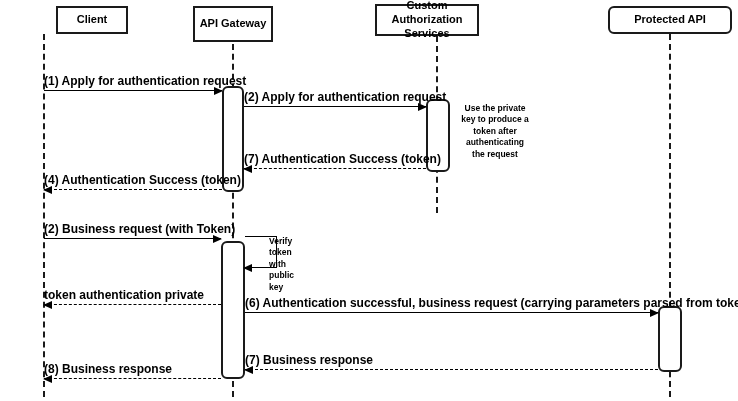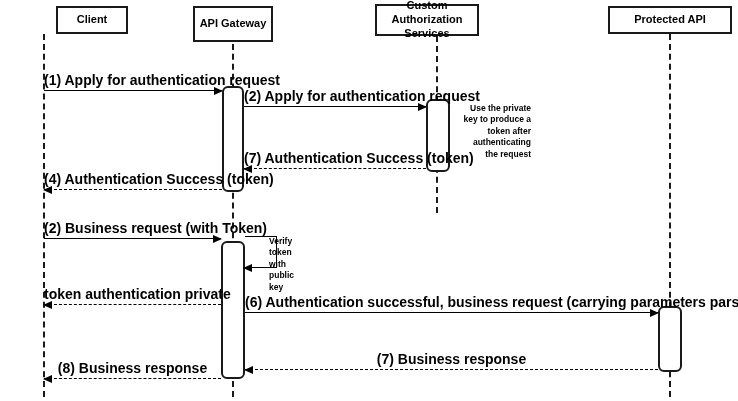--- a/index.html
+++ b/index.html
@@ -20,39 +20,39 @@
   .msg { position:absolute; height:0; z-index:4; }
   .msg .line { position:absolute; left:0; right:0; top:0; border-top:1.5px solid #000; }
   .msg .line.dashed { border-top-style:dashed; }
   .head {
     position:absolute; width:0; height:0;
     border-top:4px solid transparent; border-bottom:4px solid transparent;
   }
   .head-right { right:-1px; top:-3.2px; border-left:9px solid #000; }
   .head-left  { left:-1px;  top:-3.2px; border-right:9px solid #000; }
   .msg-label {
-    position:absolute; left:0; right:0; bottom:2px; text-align:center;
-    font-size:14px; font-weight:bold; white-space:nowrap;
+    position:absolute; left:0; right:0; bottom:2px; text-align:left;
+    font-size:12px; font-weight:bold; white-space:nowrap;
   }
   .self-msg {
     position:absolute; box-sizing:border-box; z-index:4;
     border:1.5px solid #000; border-left:none;
   }
   .self-head {
     position:absolute; width:0; height:0; left:-2px; bottom:-4.5px;
     border-top:4px solid transparent; border-bottom:4px solid transparent;
     border-right:9px solid #000;
   }
   .self-label {
     position:absolute; left:24px; top:-1px; font-size:8.5px; font-weight:bold;
     white-space:pre-line; line-height:1.35; text-align:left;
   }
   .note {
     position:absolute; font-size:8.5px; font-weight:bold; white-space:pre-line;
-    line-height:1.35; text-align:right; z-index:4;
+    line-height:1.35; text-align:center; z-index:4;
   }
 </style>
 </head>
 <body>
 
 <div class="diagram">
 
   <div class="lifeline" style="left:43px; top:34px; height:363px;"></div>
   <div class="lifeline" style="left:232px; top:34px; height:363px;"></div>
   <div class="lifeline" style="left:436px; top:36px; height:177px;"></div>
@@ -61,21 +61,21 @@
   <div class="actor" style="left:8px; top:6px; width:72px; height:28px;margin-left:48px;">
     <span>Client</span>
   </div>
   <div class="actor" style="left:193px; top:6px; width:80px; height:36px;">
     <span>API Gateway</span>
   </div>
   <div class="actor" style="left:375px; top:4px; width:104px; height:32px;">
     <span>Custom Authorization
 Services</span>
   </div>
-  <div class="actor" style="left:608px; top:6px; width:124px; height:28px;">
+  <div class="actor" style="left:608px; top:6px; width:124px; height:28px;border-radius:6px;">
     <span>Protected API</span>
   </div>
 
   <div class="activation" style="left:222px; top:86px; width:22px; height:106px;"></div>
   <div class="activation" style="left:426px; top:99px; width:24px; height:73px;"></div>
   <div class="activation" style="left:221px; top:241px; width:24px; height:138px;"></div>
   <div class="activation" style="left:658px; top:306px; width:24px; height:66px;"></div>
 
   <div class="msg" style="left:44px; top:90px; width:178px;">
     <span class="msg-label">(1) Apply for authentication request</span>

